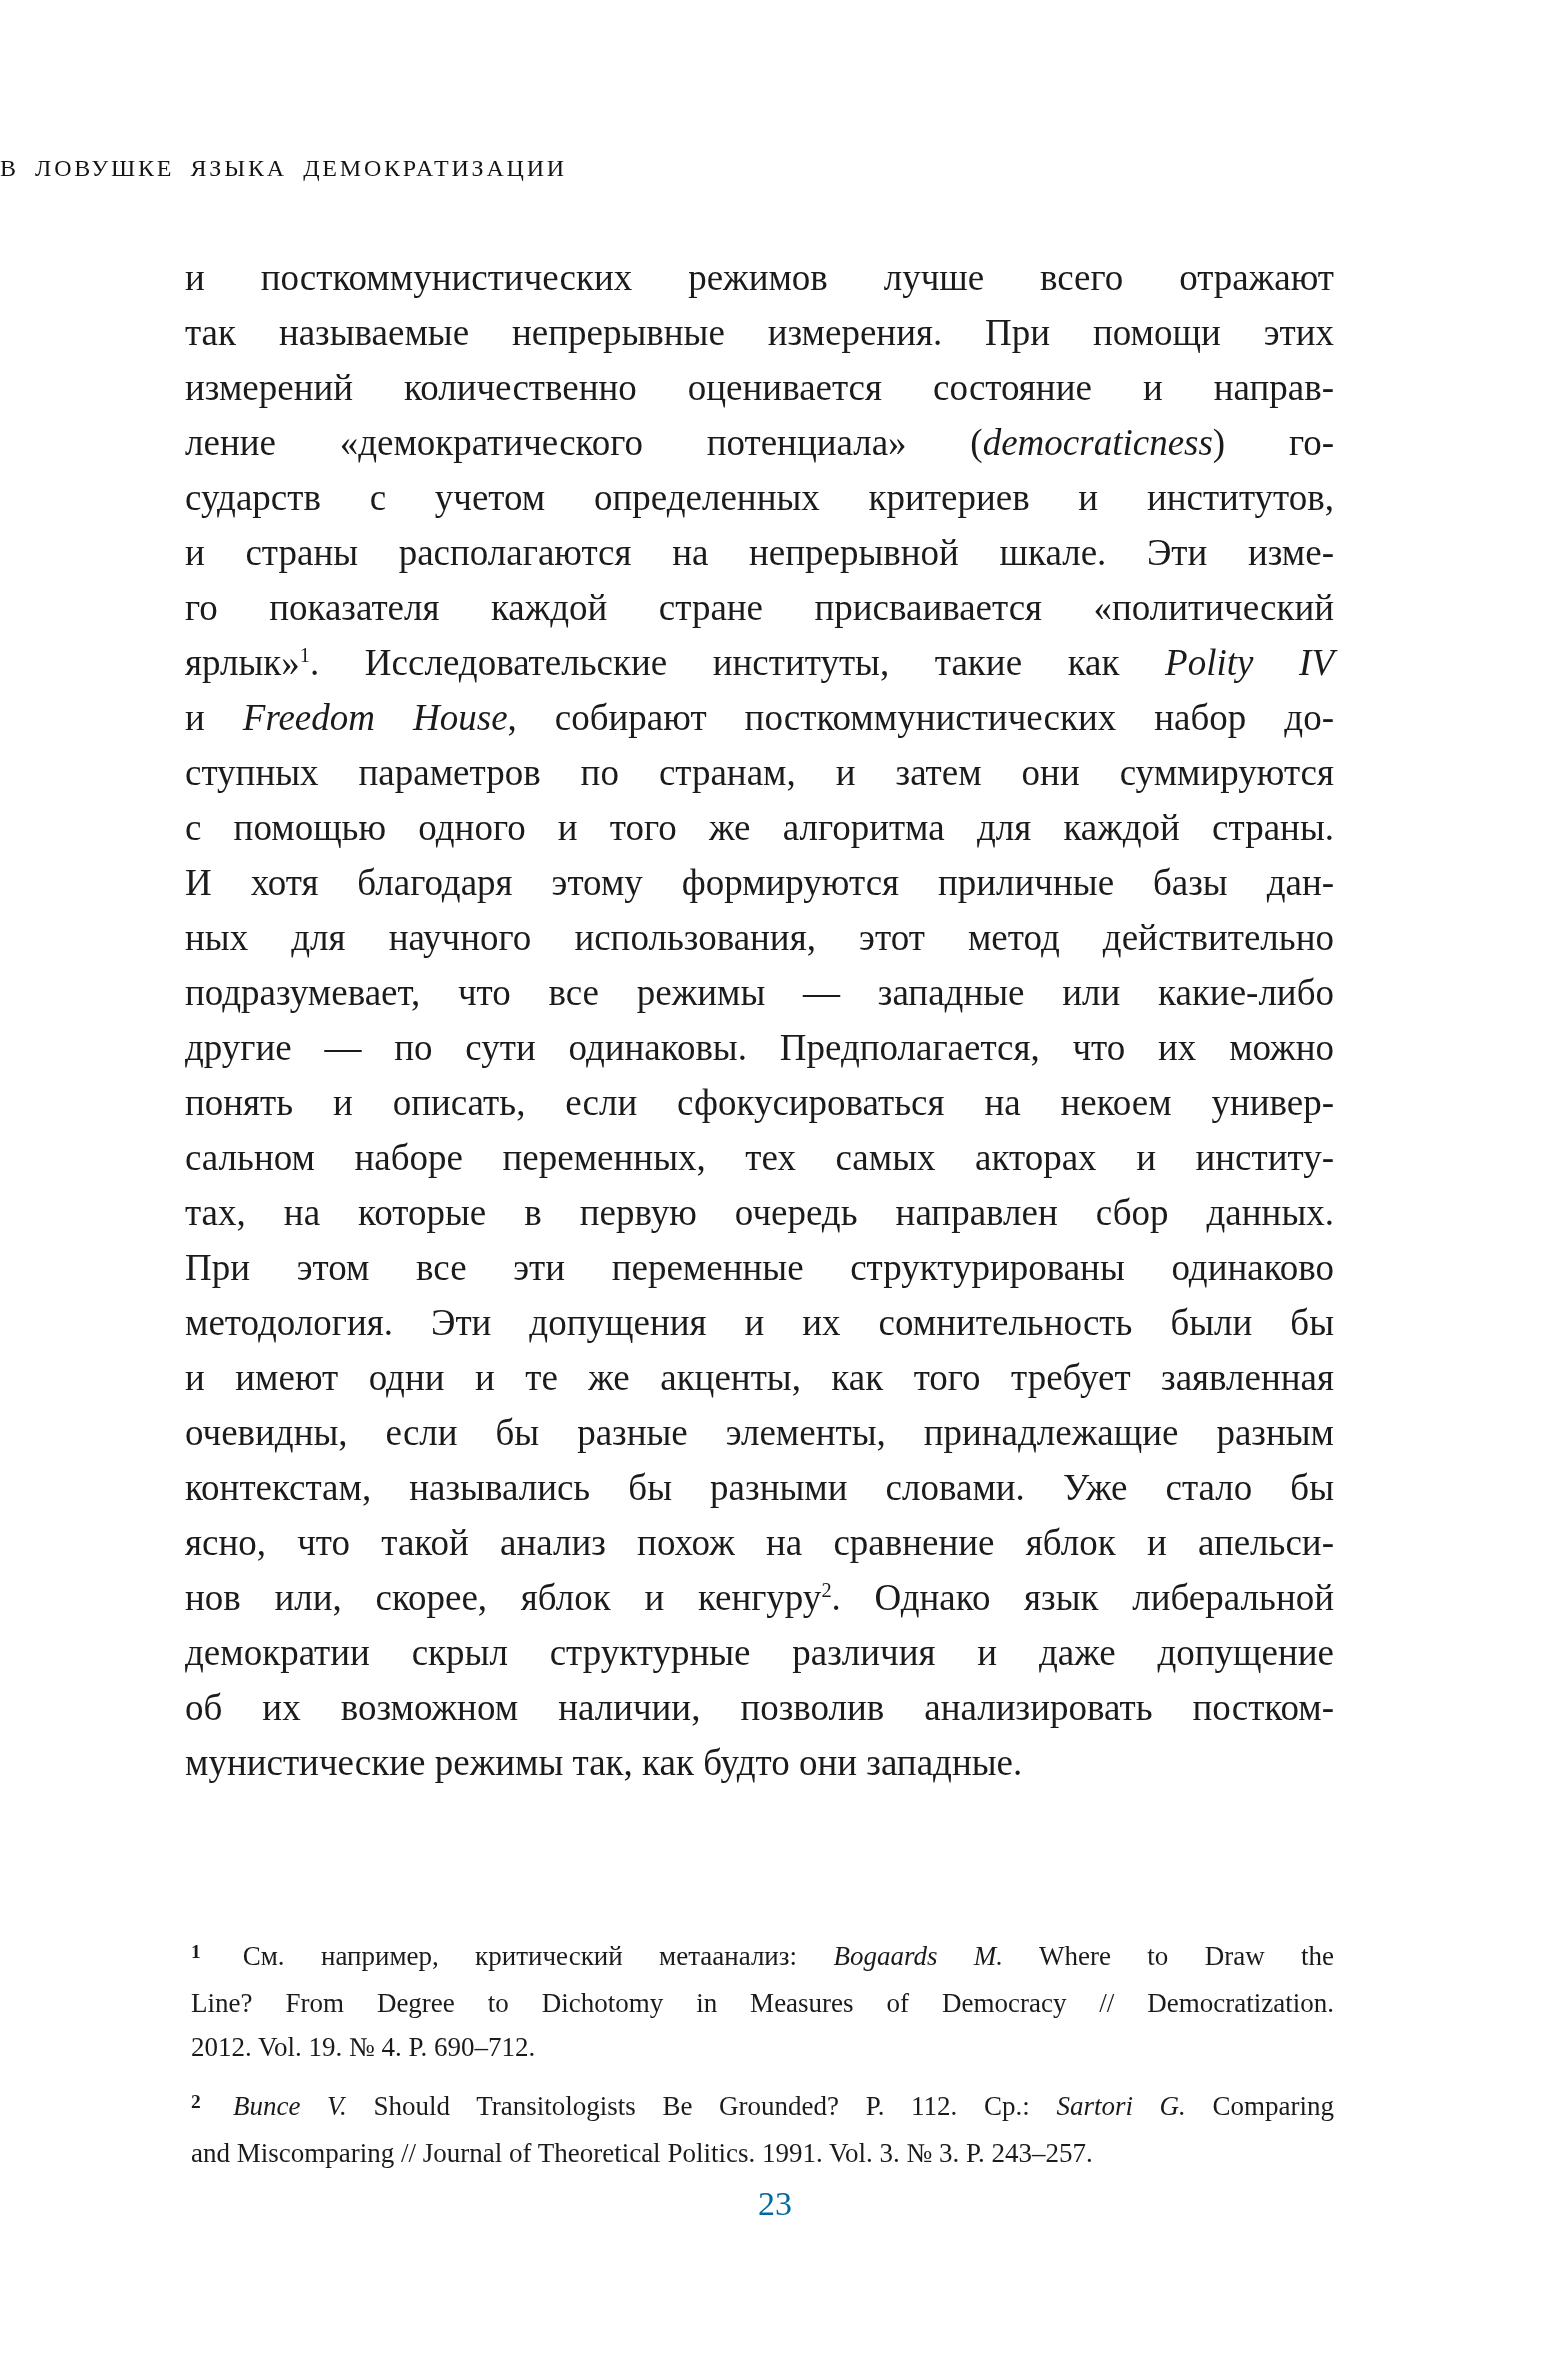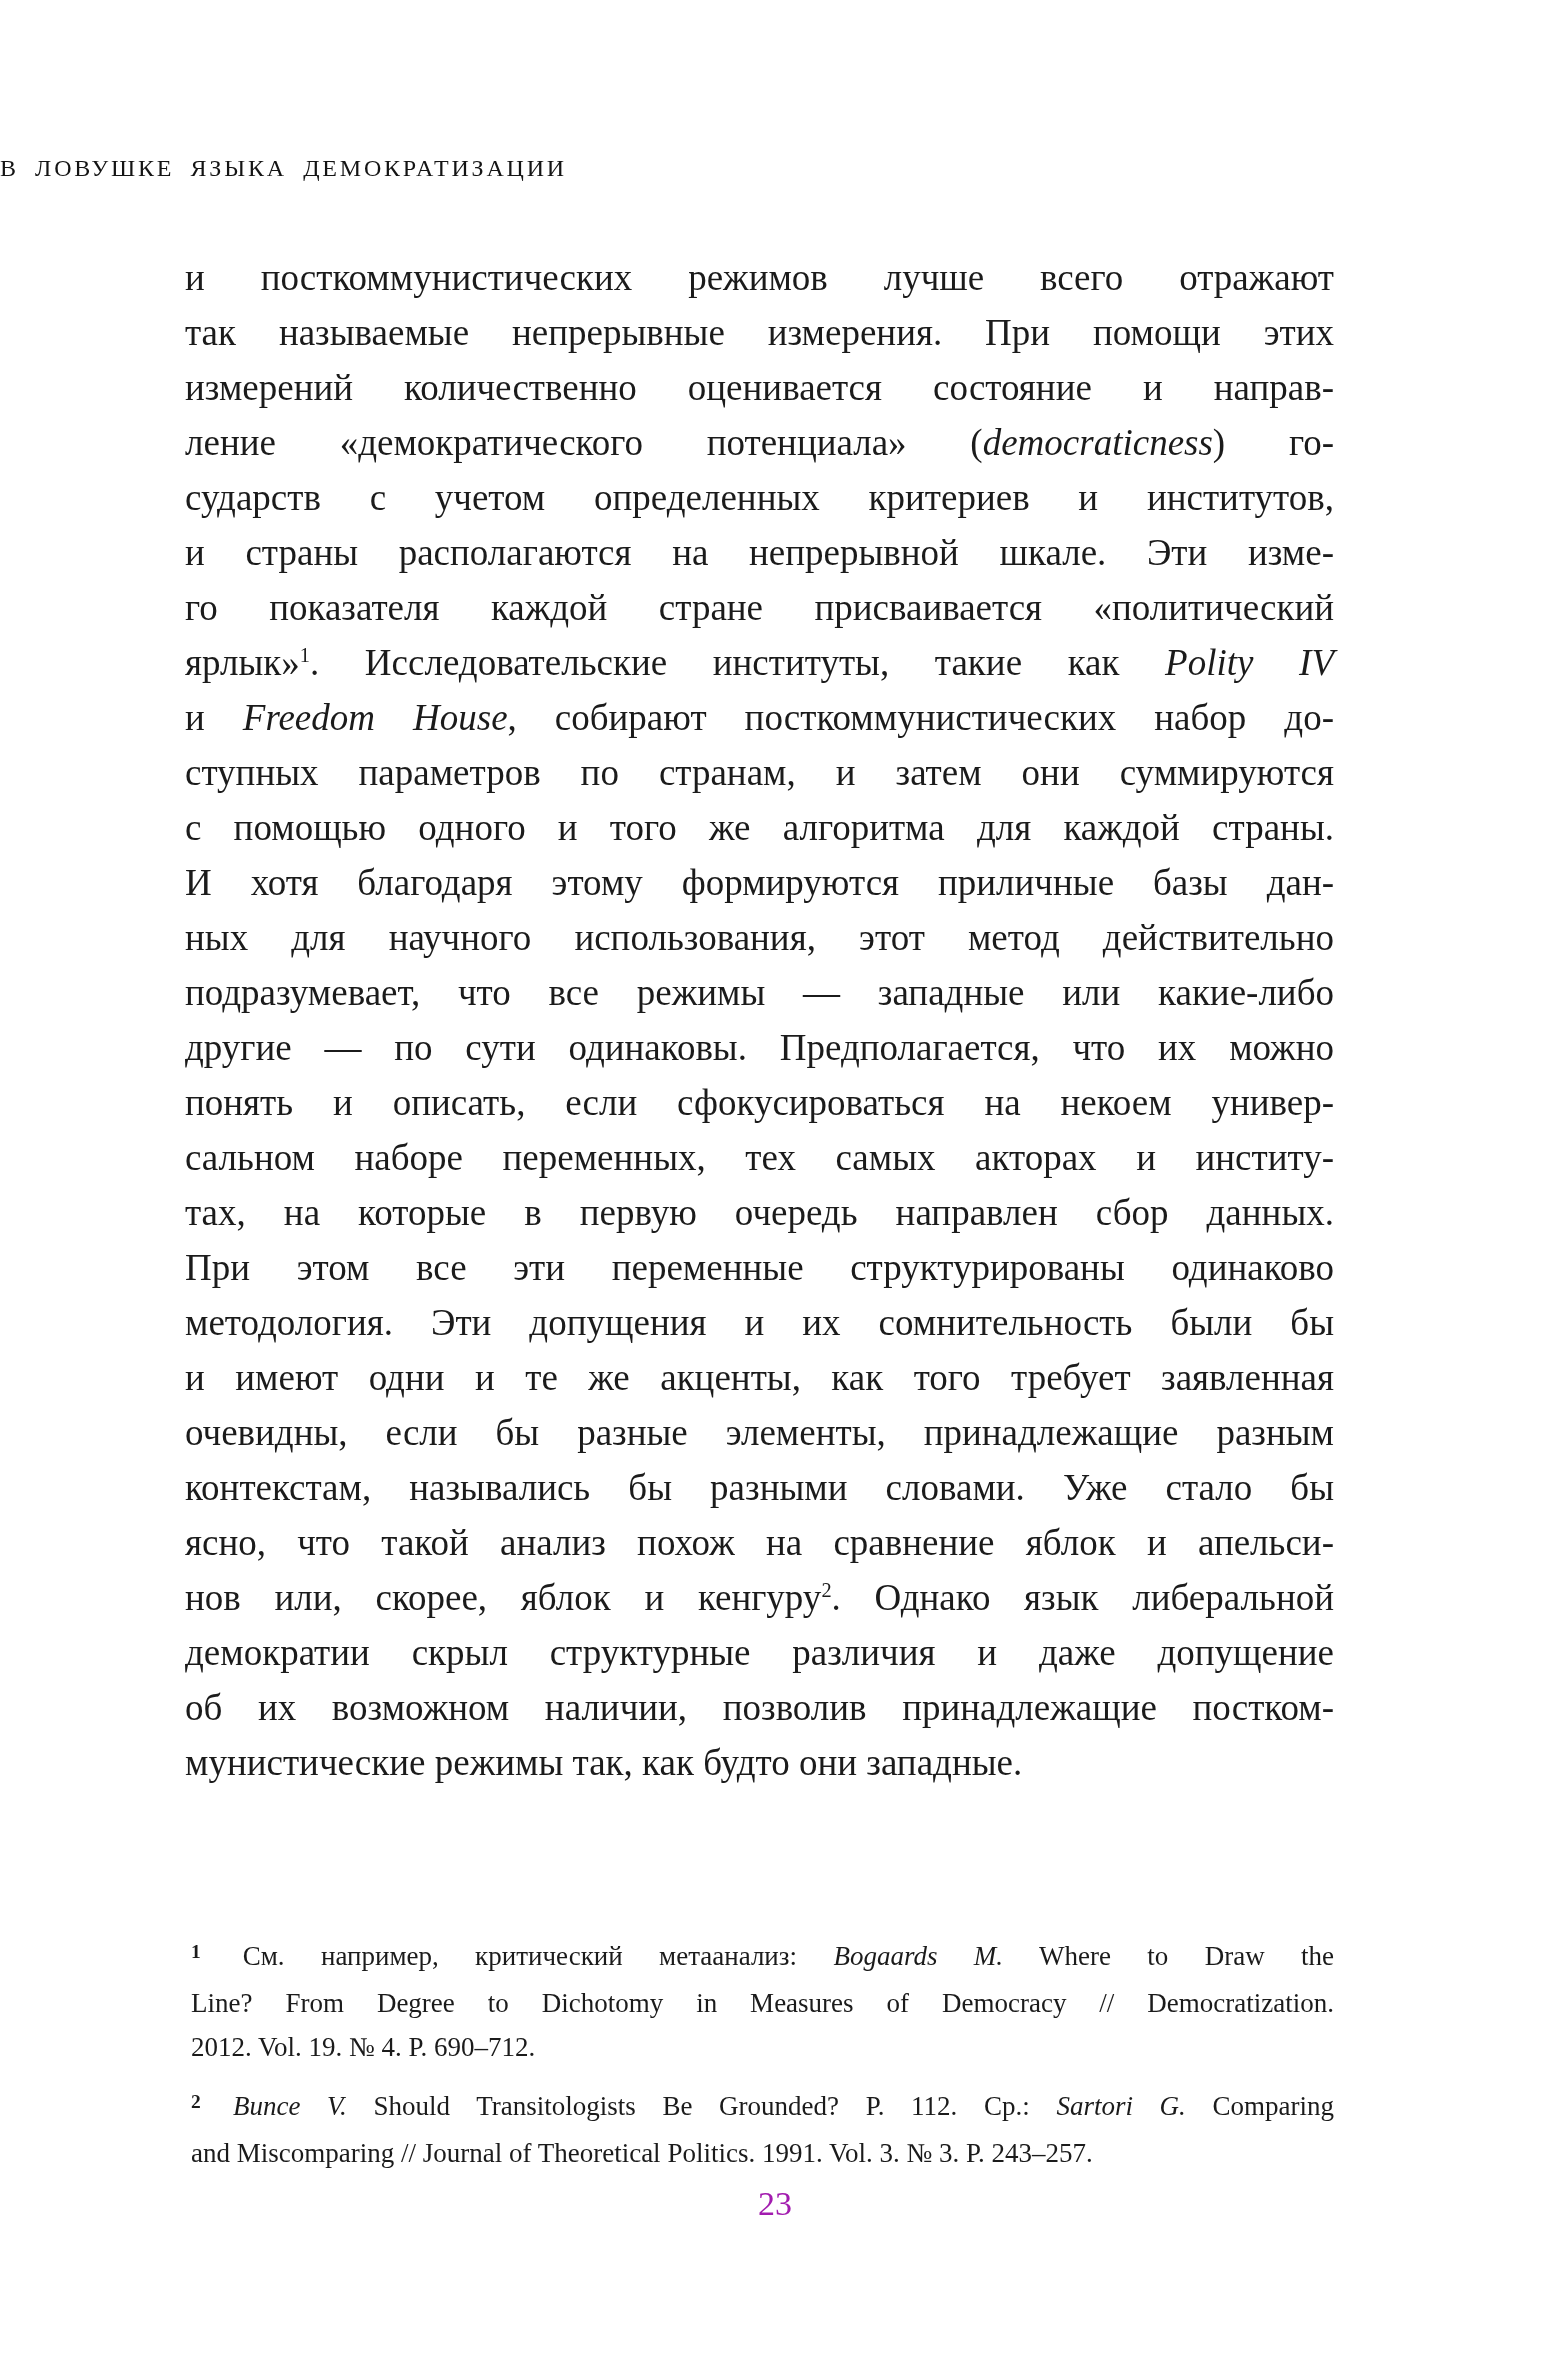--- a/index.html
+++ b/index.html
@@ -79,21 +79,21 @@
   .footnote + .footnote {
     margin-top: 15px;
   }
   .page-number {
     position: absolute;
     top: 2185px;
     left: 0;
     width: 100%;
     text-align: center;
     font-size: 34px;
-    color: #a21caf;
+    color: #0369a1;
   }
 </style>
 </head>
 <body>
 
 <div class="page">
   <div class="running-head">В ЛОВУШКЕ ЯЗЫКА ДЕМОКРАТИЗАЦИИ</div>
 
   <div class="body-text">
       <div class="line"><span>и посткоммунистических режимов лучше всего отражают</span></div>
@@ -115,21 +115,21 @@
       <div class="line"><span>сальном наборе переменных, тех самых акторах и институ-</span></div>
       <div class="line"><span>тах, на которые в первую очередь направлен сбор данных.</span></div>
       <div class="line"><span>При этом все эти переменные структурированы одинаково</span></div>
       <div class="line"><span>методология. Эти допущения и их сомнительность были бы</span></div>
       <div class="line"><span>и имеют одни и те же акценты, как того требует заявленная</span></div>
       <div class="line"><span>очевидны, если бы разные элементы, принадлежащие разным</span></div>
       <div class="line"><span>контекстам, назывались бы разными словами. Уже стало бы</span></div>
       <div class="line"><span>ясно, что такой анализ похож на сравнение яблок и апельси-</span></div>
       <div class="line"><span>нов или, скорее, яблок и кенгуру</span><span class="sup">2</span><span>. Однако язык либеральной</span></div>
       <div class="line"><span>демократии скрыл структурные различия и даже допущение</span></div>
-      <div class="line"><span>об их возможном наличии, позволив принадлежащие постком-</span></div>
+      <div class="line"><span>об их возможном наличии, позволив анализировать постком-</span></div>
       <div class="line last"><span>мунистические режимы так, как будто они западные.</span></div>
     </div>
 
   <div class="footnotes">
       <div class="footnote">
         <div class="line"><span class="marker">1</span><span> См. например, критический метаанализ: </span><span class="italic">Bogaards M.</span><span> Where to Draw the</span></div>
         <div class="line"><span>Line? From Degree to Dichotomy in Measures of Democracy // Democratization.</span></div>
         <div class="line last"><span>2012. Vol. 19. № 4. P. 690–712.</span></div>
       </div>
       <div class="footnote">

